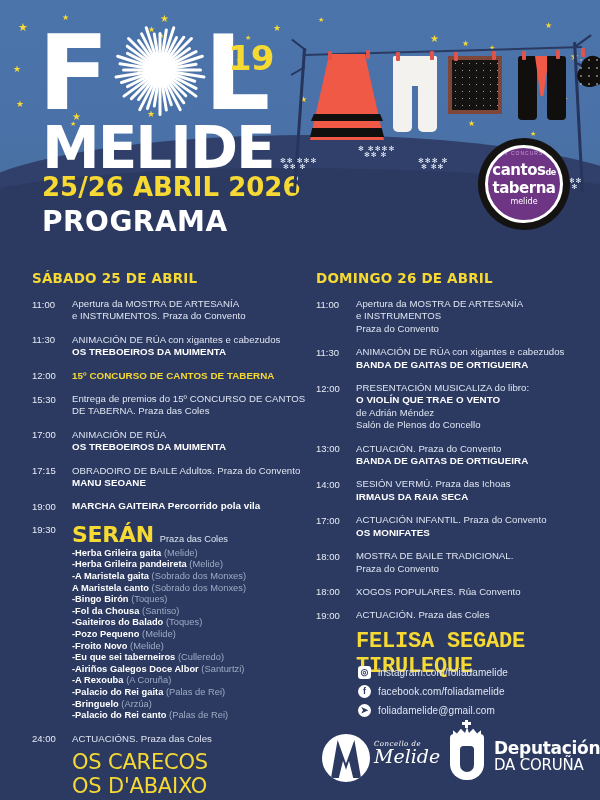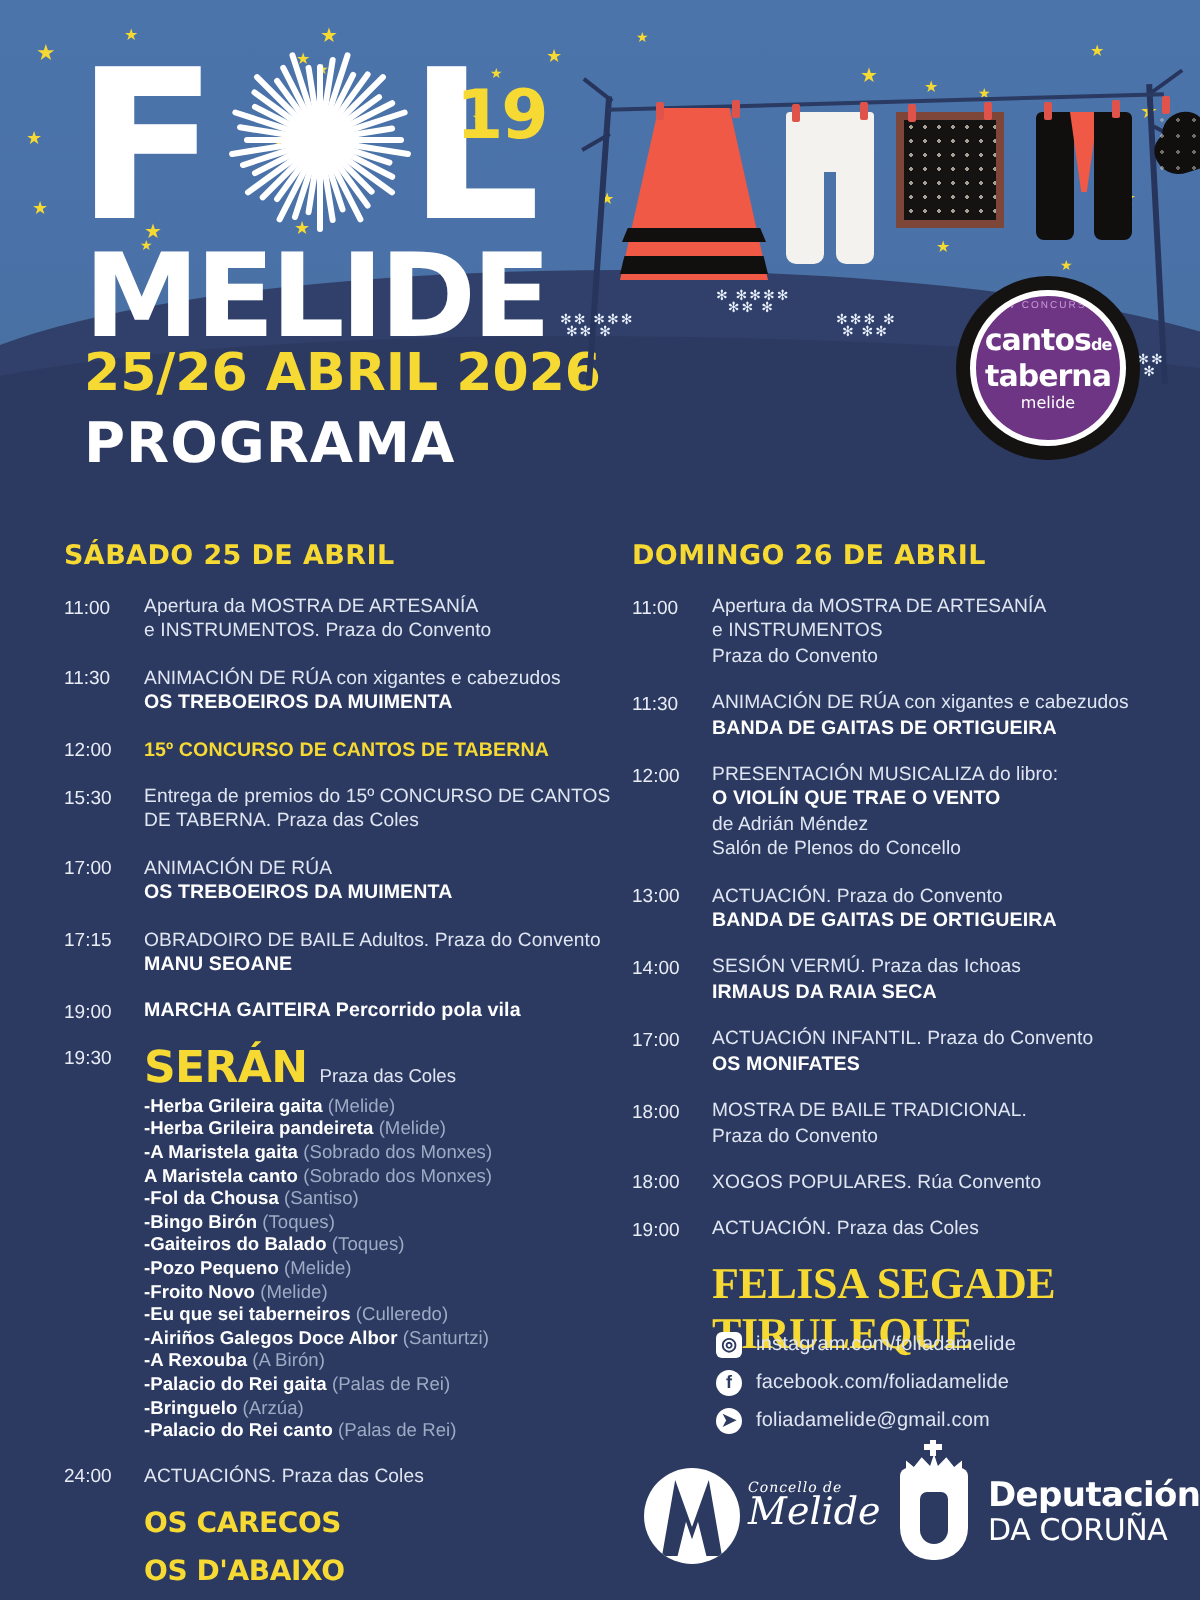--- a/index.html
+++ b/index.html
@@ -184,25 +184,25 @@
   .seran-title {
     font-family:"DejaVu Sans", sans-serif; font-weight:bold;
     font-size:22px; color:#f6d933; letter-spacing:-0.3px; line-height:22px;
   }
   .seran-place { font-size:9.3px; color:#dfe5f1; margin-left:6px; }
   .seran-list { margin-top:2px; }
   .seran-item { font-size:9.3px; line-height:11.6px; color:#fff; font-weight:bold; letter-spacing:0.02px; }
   .seran-item .loc { font-weight:normal; color:#9fabc4; }
 
   .big-yellow {
-    font-family:"DejaVu Sans", sans-serif; font-weight:bold;
-    font-size:14px; color:#f6d933; line-height:24px; letter-spacing:-0.2px;
+    font-family:"DejaVu Sans", sans-serif; font-weight:normal;
+    font-size:21px; color:#f6d933; line-height:24px; letter-spacing:-0.2px;
   }
   .big-yellow-r {
-    font-family:Liberation Serif, serif; font-weight:bold;
+    font-family:Liberation Mono, monospace; font-weight:bold;
     font-size:22px; color:#f6d933; line-height:25px; letter-spacing:-0.2px;
   }
 
   
   .social { position:absolute; left:358px; top:666px; }
   .soc-row { display:flex; align-items:center; margin-bottom:6px; }
   .soc-ic {
     width:13px; height:13px; flex:0 0 13px; margin-right:7px;
     border-radius:50%; background:#fff; color:#2c3a61;
     display:flex; align-items:center; justify-content:center;
@@ -466,28 +466,28 @@
         <div class="ev-body">
           <div class="seran-head">
             <span class="seran-title">SERÁN</span>
             <span class="seran-place">Praza das Coles</span>
           </div>
           <div class="seran-list" id="seran-list">
               <div class="seran-item"><span>-Herba Grileira gaita </span><span class="loc">(Melide)</span></div>
               <div class="seran-item"><span>-Herba Grileira pandeireta </span><span class="loc">(Melide)</span></div>
               <div class="seran-item"><span>-A Maristela gaita </span><span class="loc">(Sobrado dos Monxes)</span></div>
               <div class="seran-item"><span> A Maristela canto </span><span class="loc">(Sobrado dos Monxes)</span></div>
+              <div class="seran-item"><span>-Bingo Birón </span><span class="loc">(Toques)</span></div>
               <div class="seran-item"><span>-Fol da Chousa </span><span class="loc">(Santiso)</span></div>
-              <div class="seran-item"><span>-Bingo Birón </span><span class="loc">(Toques)</span></div>
               <div class="seran-item"><span>-Gaiteiros do Balado </span><span class="loc">(Toques)</span></div>
               <div class="seran-item"><span>-Pozo Pequeno </span><span class="loc">(Melide)</span></div>
               <div class="seran-item"><span>-Froito Novo </span><span class="loc">(Melide)</span></div>
               <div class="seran-item"><span>-Eu que sei taberneiros </span><span class="loc">(Culleredo)</span></div>
               <div class="seran-item"><span>-Airiños Galegos Doce Albor </span><span class="loc">(Santurtzi)</span></div>
-              <div class="seran-item"><span>-A Rexouba </span><span class="loc">(A Birón)</span></div>
+              <div class="seran-item"><span>-A Rexouba </span><span class="loc">(A Coruña)</span></div>
               <div class="seran-item"><span>-Palacio do Rei gaita </span><span class="loc">(Palas de Rei)</span></div>
               <div class="seran-item"><span>-Bringuelo </span><span class="loc">(Arzúa)</span></div>
               <div class="seran-item"><span>-Palacio do Rei canto </span><span class="loc">(Palas de Rei)</span></div>
             </div>
         </div>
       </div>
 
       <div class="ev" style="margin-top:6px;">
         <div class="ev-time">24:00</div>
         <div class="ev-body">

